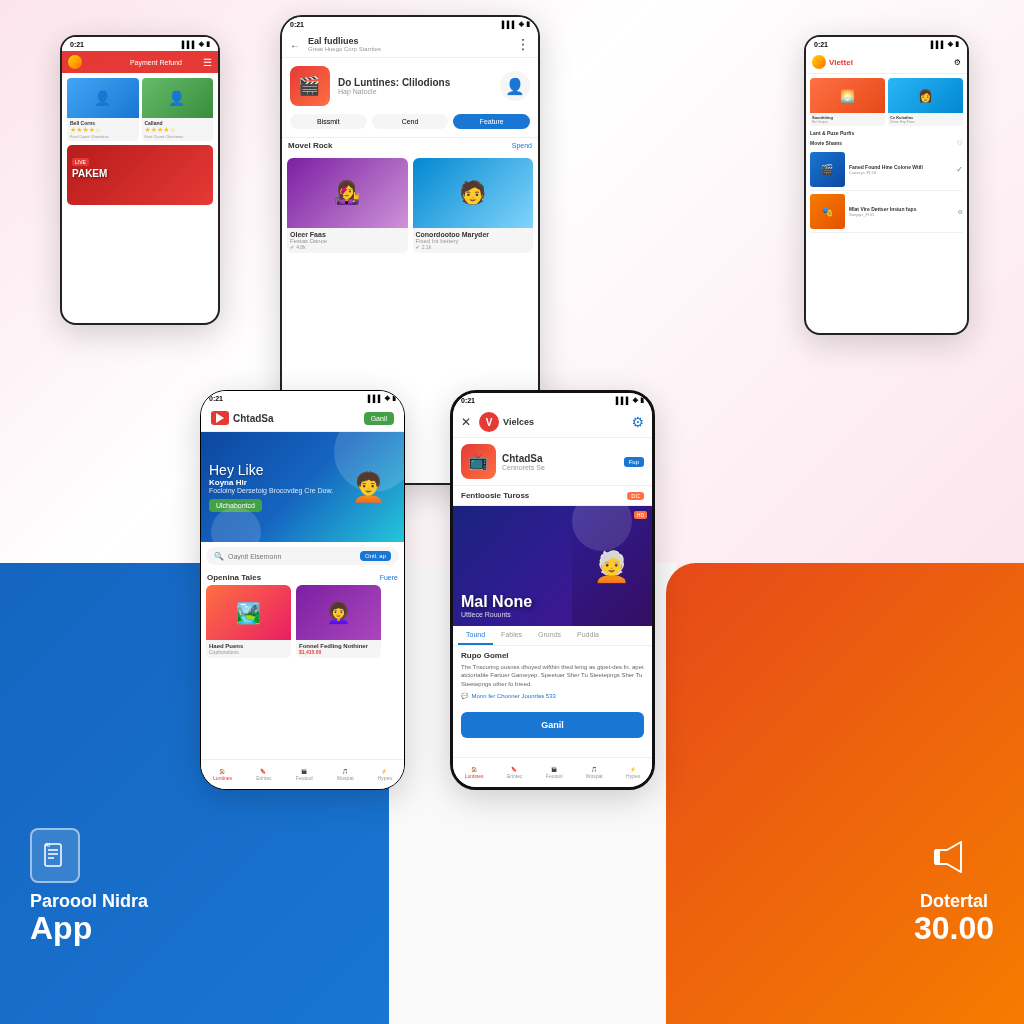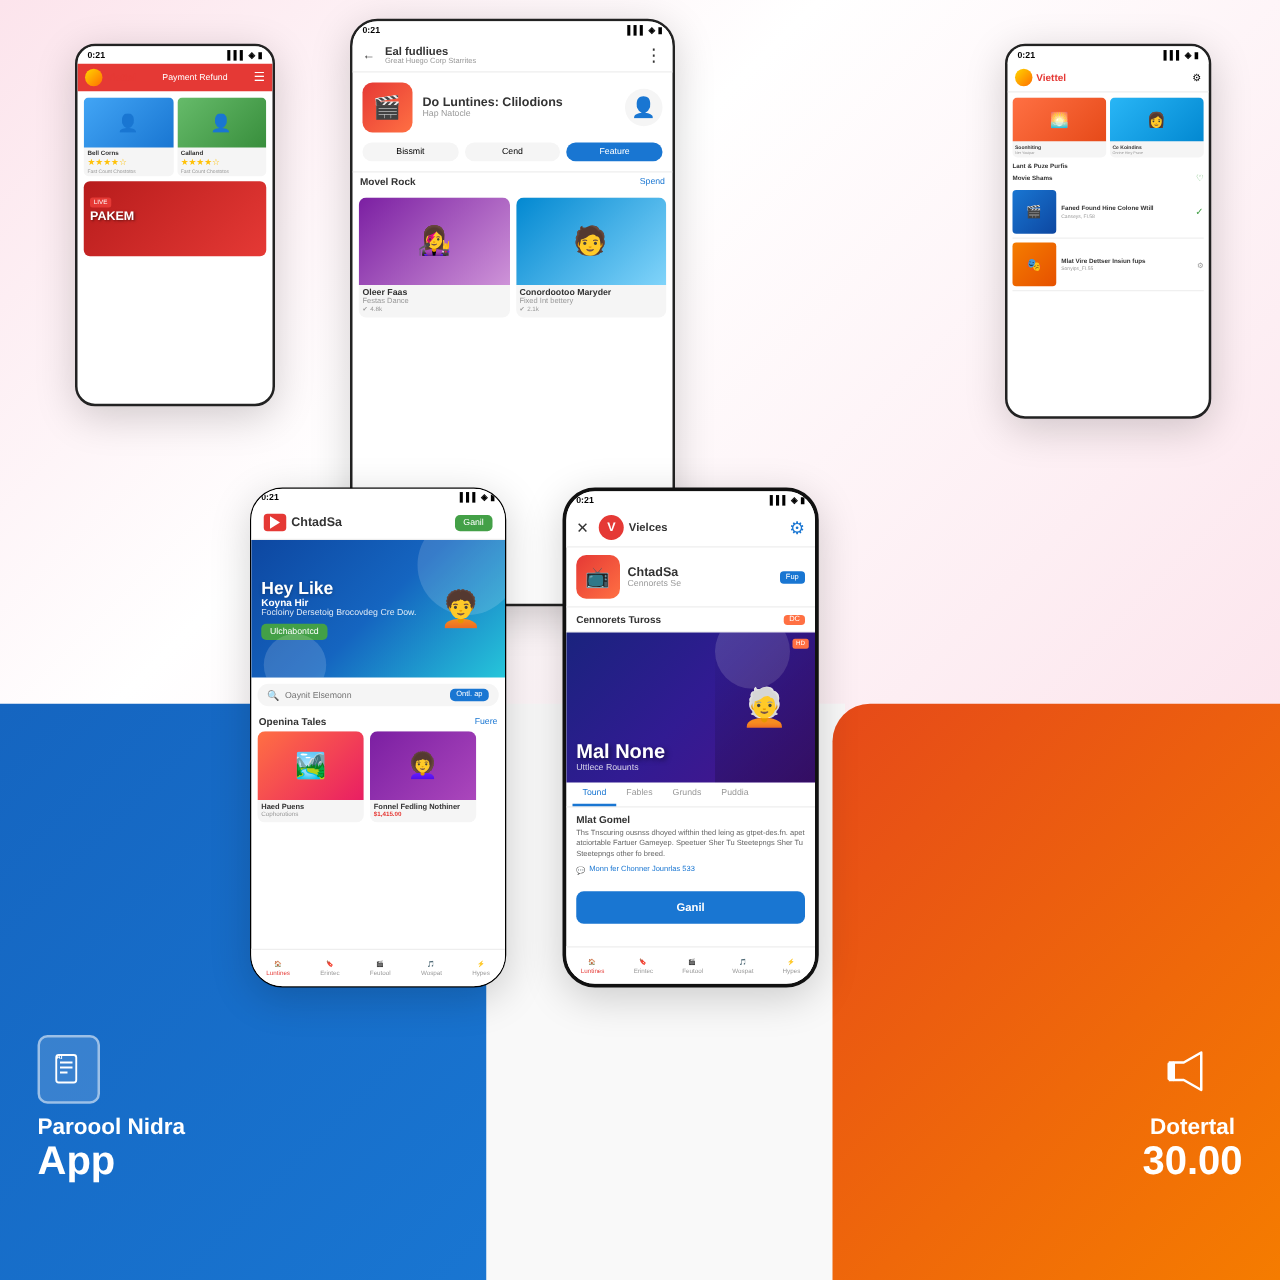--- a/index.html
+++ b/index.html
@@ -254,21 +254,21 @@
       background: linear-gradient(135deg, #0d47a1 0%, #1565c0 50%, #26c6da 100%);
       position: relative;
       overflow: hidden;
       display: flex;
       align-items: center;
       padding: 8px;
     }
     .fg-banner-text h2 {
       color: #fff;
       font-size: 14px;
-      font-weight: 700;
+      font-weight: 400;
       text-shadow: 0 1px 3px rgba(0,0,0,0.3);
     }
     .fg-banner-text p {
       color: rgba(255,255,255,0.85);
       font-size: 7px;
     }
 
     .fg-search {
       display: flex;
       align-items: center;
@@ -897,21 +897,21 @@
   <div style="padding:6px 8px;border-bottom:1px solid #eee;display:flex;align-items:center;gap:6px;">
     <div style="width:35px;height:35px;background:linear-gradient(135deg,#e53935,#ff7043);border-radius:8px;display:flex;align-items:center;justify-content:center;font-size:16px;flex-shrink:0;">📺</div>
     <div style="flex:1;">
       <div style="font-size:10px;font-weight:bold;color:#333;">ChtadSa</div>
       <div style="font-size:7px;color:#999;">Cennorets Se</div>
     </div>
     <span style="background:#1976d2;color:#fff;font-size:6px;padding:2px 5px;border-radius:3px;">Fup</span>
   </div>
 
   <div style="padding:5px 8px;display:flex;align-items:center;justify-content:space-between;border-bottom:1px solid #eee;">
-    <span style="font-size:8px;font-weight:bold;color:#333;">Cennorets Tuross</span>
+    <span style="font-size:8px;font-weight:bold;color:#333;">Fentloosie Tuross</span>
     <span style="background:#ff7043;color:#fff;font-size:6px;padding:1px 4px;border-radius:3px;">DC</span>
   </div>
 
   <div class="rph-movie-banner">
     <div class="deco-circle" style="width:60px;height:60px;top:-15px;right:20px;"></div>
     <div style="position:absolute;right:0;top:0;width:80px;height:100%;background:linear-gradient(135deg,transparent,rgba(0,0,0,0.3));display:flex;align-items:center;justify-content:center;font-size:30px;">🧑‍🦳</div>
     <div style="position:absolute;top:5px;right:5px;background:#ff7043;color:#fff;font-size:5px;padding:1px 3px;border-radius:2px;">HD</div>
     <div style="z-index:1;">
       <div class="rph-movie-title">Mal None</div>
       <div class="rph-movie-sub">Uttlece Rouunts</div>
@@ -919,21 +919,21 @@
   </div>
 
   <div class="rph-tabs">
     <div class="rph-tab active">Tound</div>
     <div class="rph-tab">Fables</div>
     <div class="rph-tab">Grunds</div>
     <div class="rph-tab">Puddia</div>
   </div>
 
   <div class="rph-info-section">
-    <div class="rph-info-title">Mlat Gomel</div>
+    <div class="rph-info-title">Rupo Gomel</div>
     <div class="rph-info-text">Ths Tnscuring ousnss dhoyed wifthin thed leing as gtpet-des.fn. apet atciortable Fartuer Gameyep. Speetuer Sher Tu Steetepngs Sher Tu Steetepngs other fo breed.</div>
     <div style="display:flex;align-items:center;gap:3px;margin-top:4px;">
       <span style="color:#1976d2;font-size:6px;">💬</span>
       <span style="font-size:6px;color:#1976d2;">Monn fer Chonner Jounrlas 533</span>
     </div>
   </div>
 
   <div class="rph-buy-btn">Ganil</div>
 
   <div class="bottom-nav">

